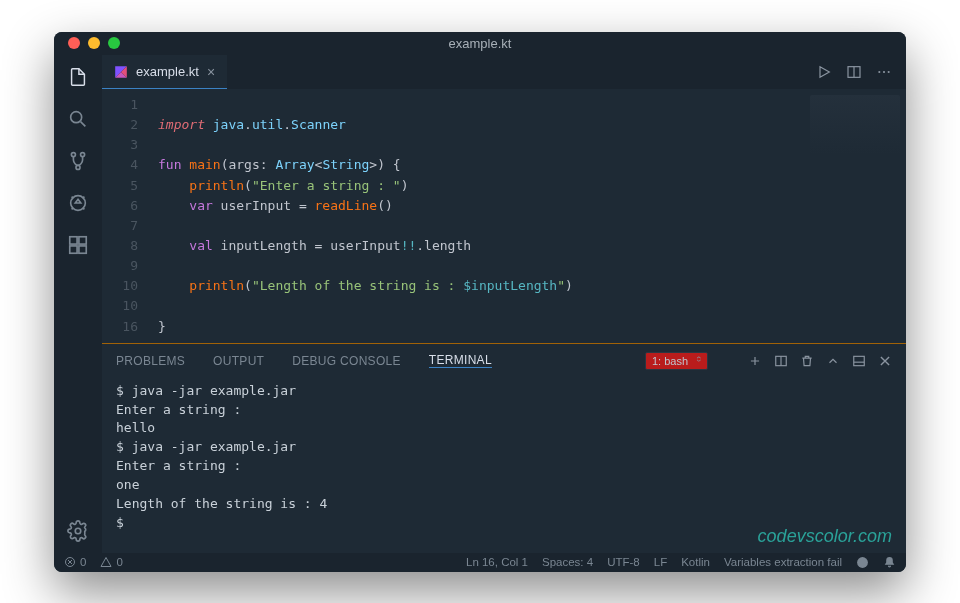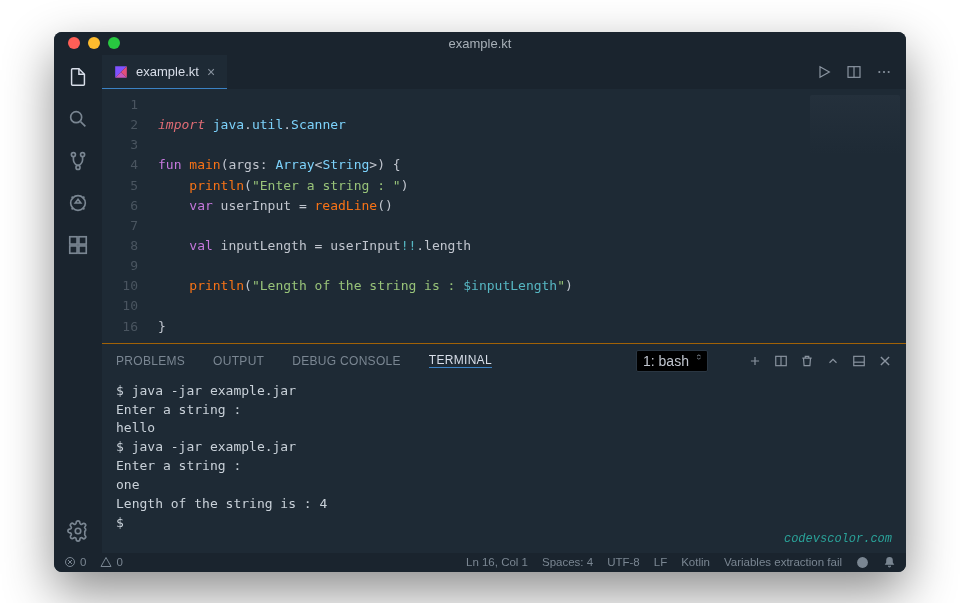--- a/index.html
+++ b/index.html
@@ -91,40 +91,40 @@
   display:flex; flex-direction:column;
 }
 .panel-tabs {
   height: 34px; display:flex; align-items:center;
   padding: 0 14px; gap: 28px; font-size:12px; color:#7a8692;
 }
 .panel-tabs .ptab { cursor:pointer; letter-spacing:0.3px; }
 .panel-tabs .ptab.active { color:#d8dee9; border-bottom:1px solid #3b82c4; }
 .panel-tabs .ptspacer { flex:1; }
 .panel-tabs .term-select {
-  background:#000000; border:1px solid #2a3642; color:#c0c5ce;
-  font-size:14px; padding:2px 18px 2px 6px; border-radius:2px;
+  background:#b91c1c; border:1px solid #2a3642; color:#c0c5ce;
+  font-size:11px; padding:2px 18px 2px 6px; border-radius:2px;
   appearance:none; position:relative;
 }
 .sel-wrap { position:relative; }
 .sel-wrap::after { content:"‹›"; position:absolute; right:6px; top:2px; transform:rotate(90deg); font-size:9px; color:#8a94a0;}
 .panel-tabs .picons { display:flex; gap:12px; color:#8a94a0; margin-left:12px; }
 .panel-tabs .picons span { cursor:pointer; }
 
 .terminal {
   flex:1; padding: 4px 14px 6px;
   font-family: "SF Mono","Menlo","Consolas",monospace;
   font-size:13px; line-height:1.45; color:#c9d1d9;
   overflow:hidden; position:relative;
 }
 .terminal .line { white-space:pre; }
 .watermark {
   position:absolute; right:14px; bottom:4px;
-  color:#2aa198; font-family: Liberation Mono, monospace;
-  font-size:12px; font-style:italic;
+  color:#2aa198; font-family: Liberation Sans, sans-serif;
+  font-size:18px; font-style:italic;
 }
 
 .statusbar {
   height: 24px; background:#1a242e;
   display:flex; align-items:center; padding:0 10px;
   font-size:11.5px; color:#7a8692; gap:14px;
 }
 .statusbar .sbspacer { flex:1; }
 .statusbar .sbitem { display:flex; align-items:center; gap:4px; cursor:pointer;}
 svg { display:block; }

